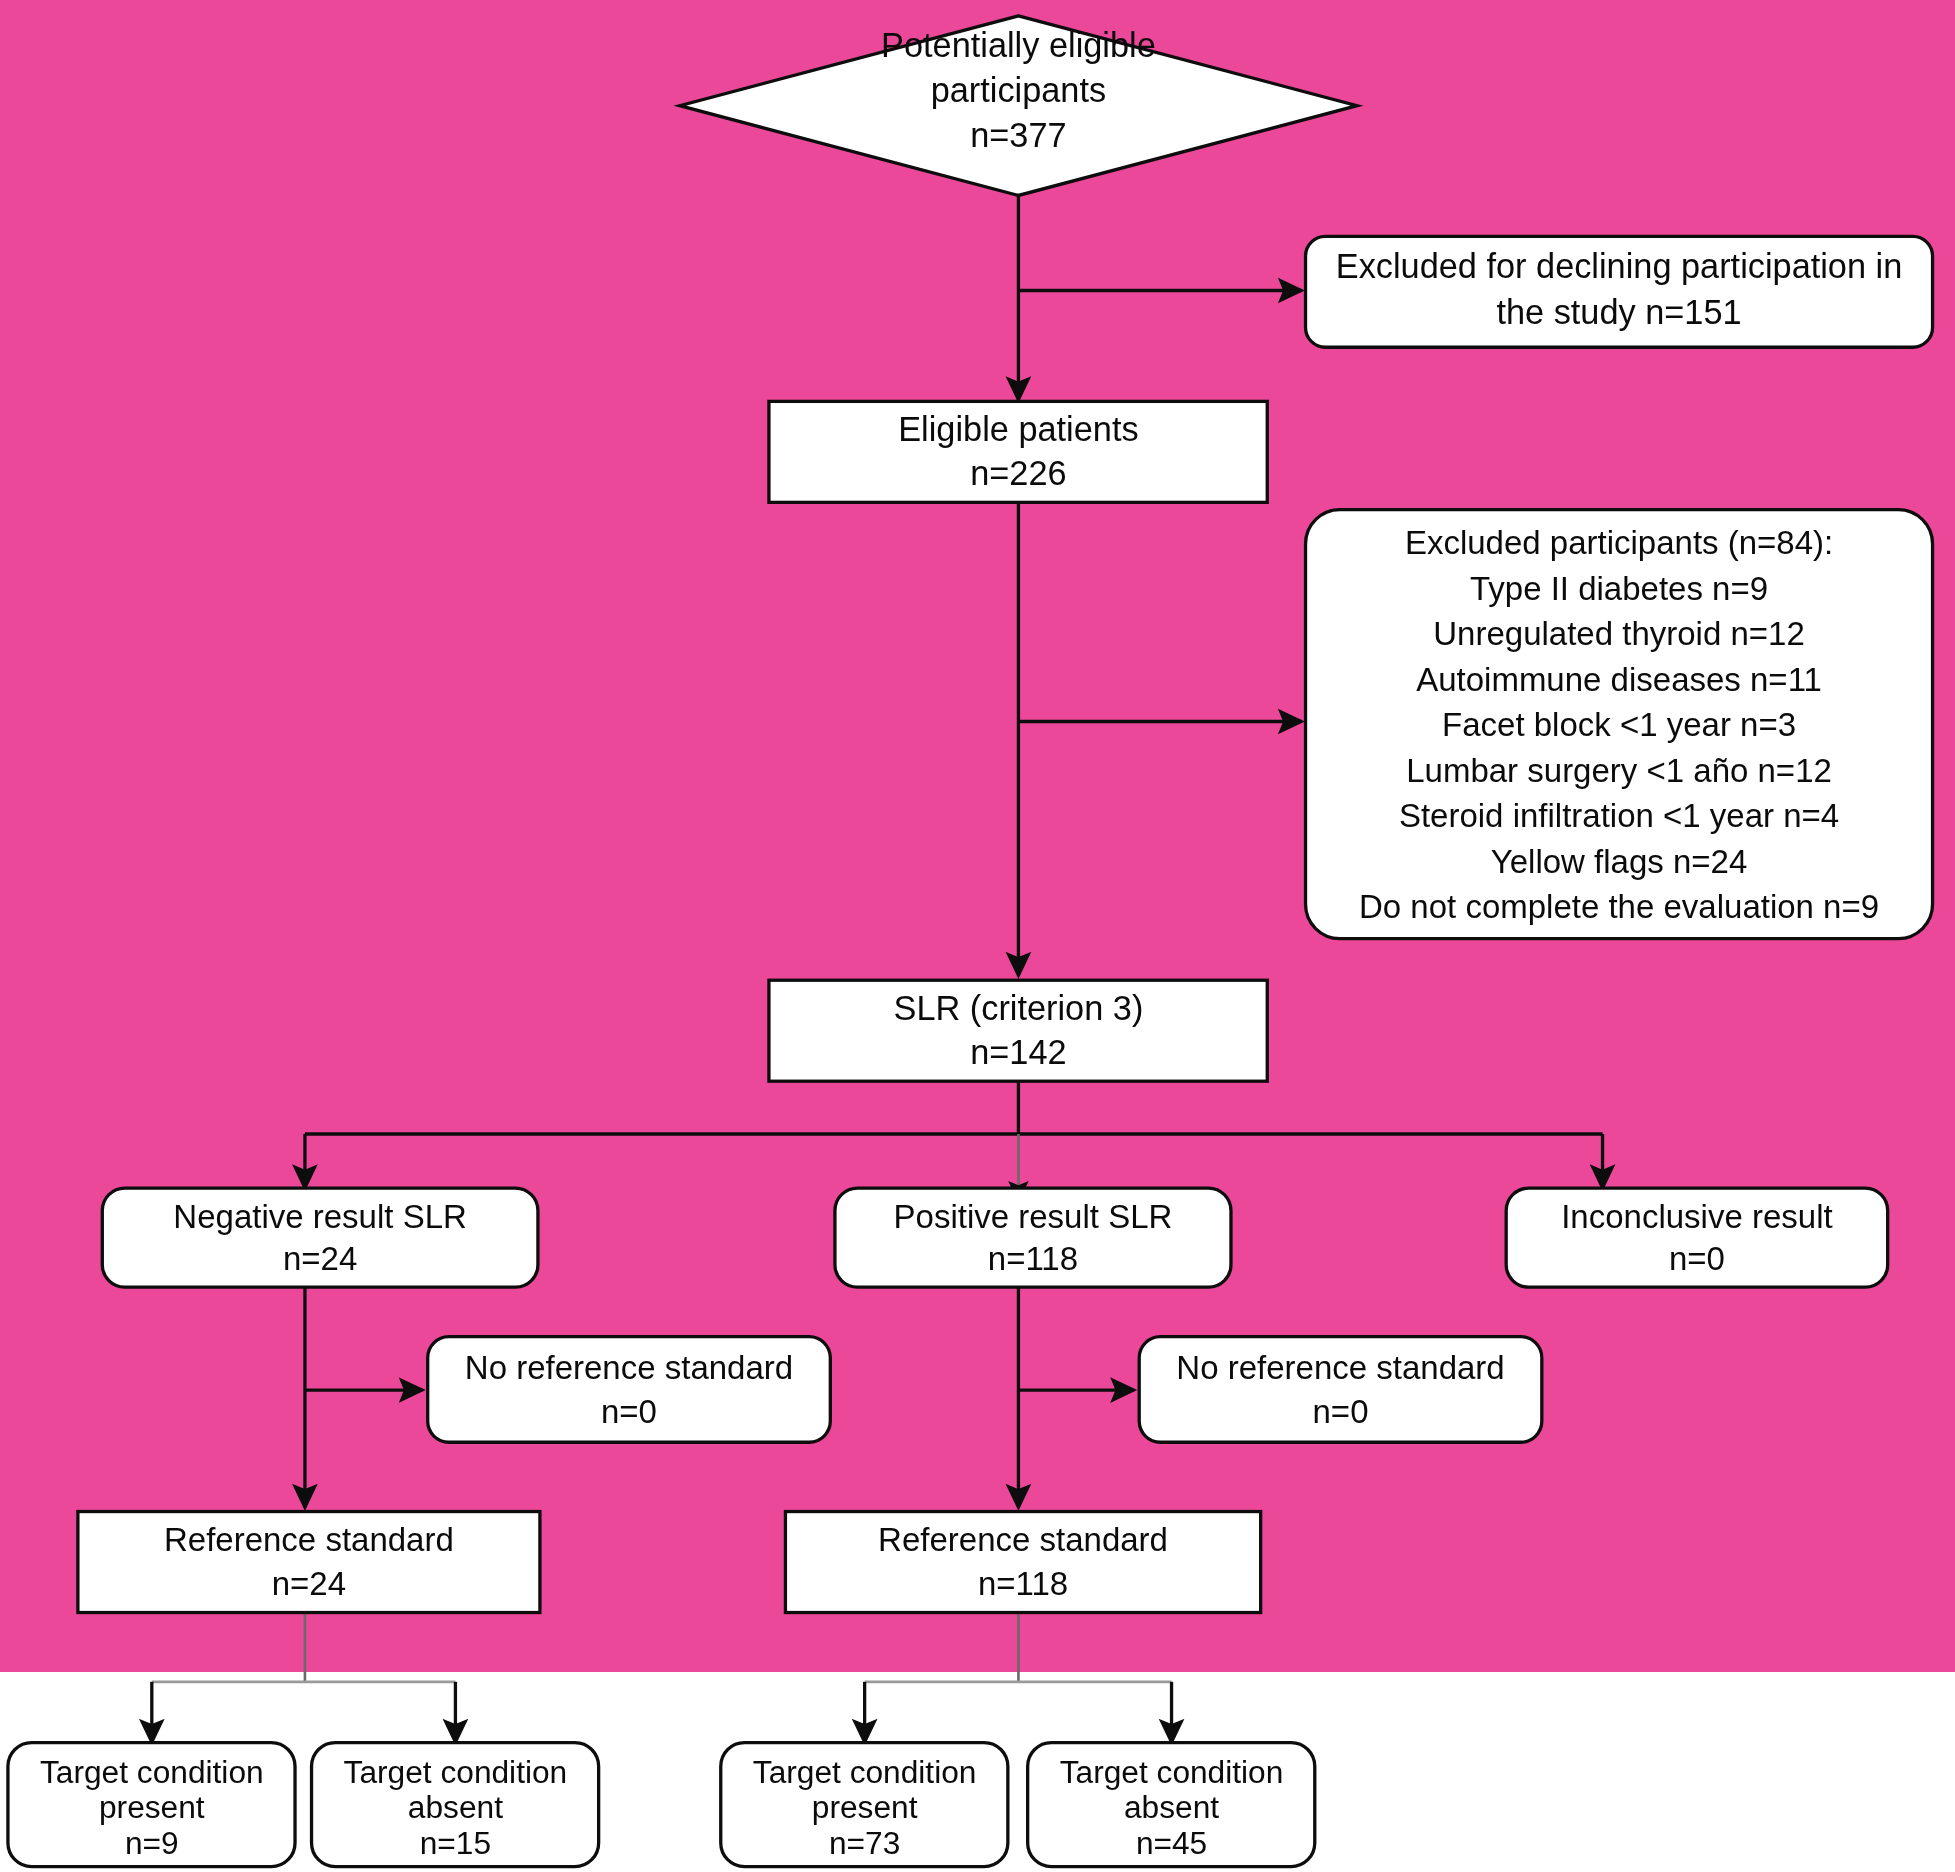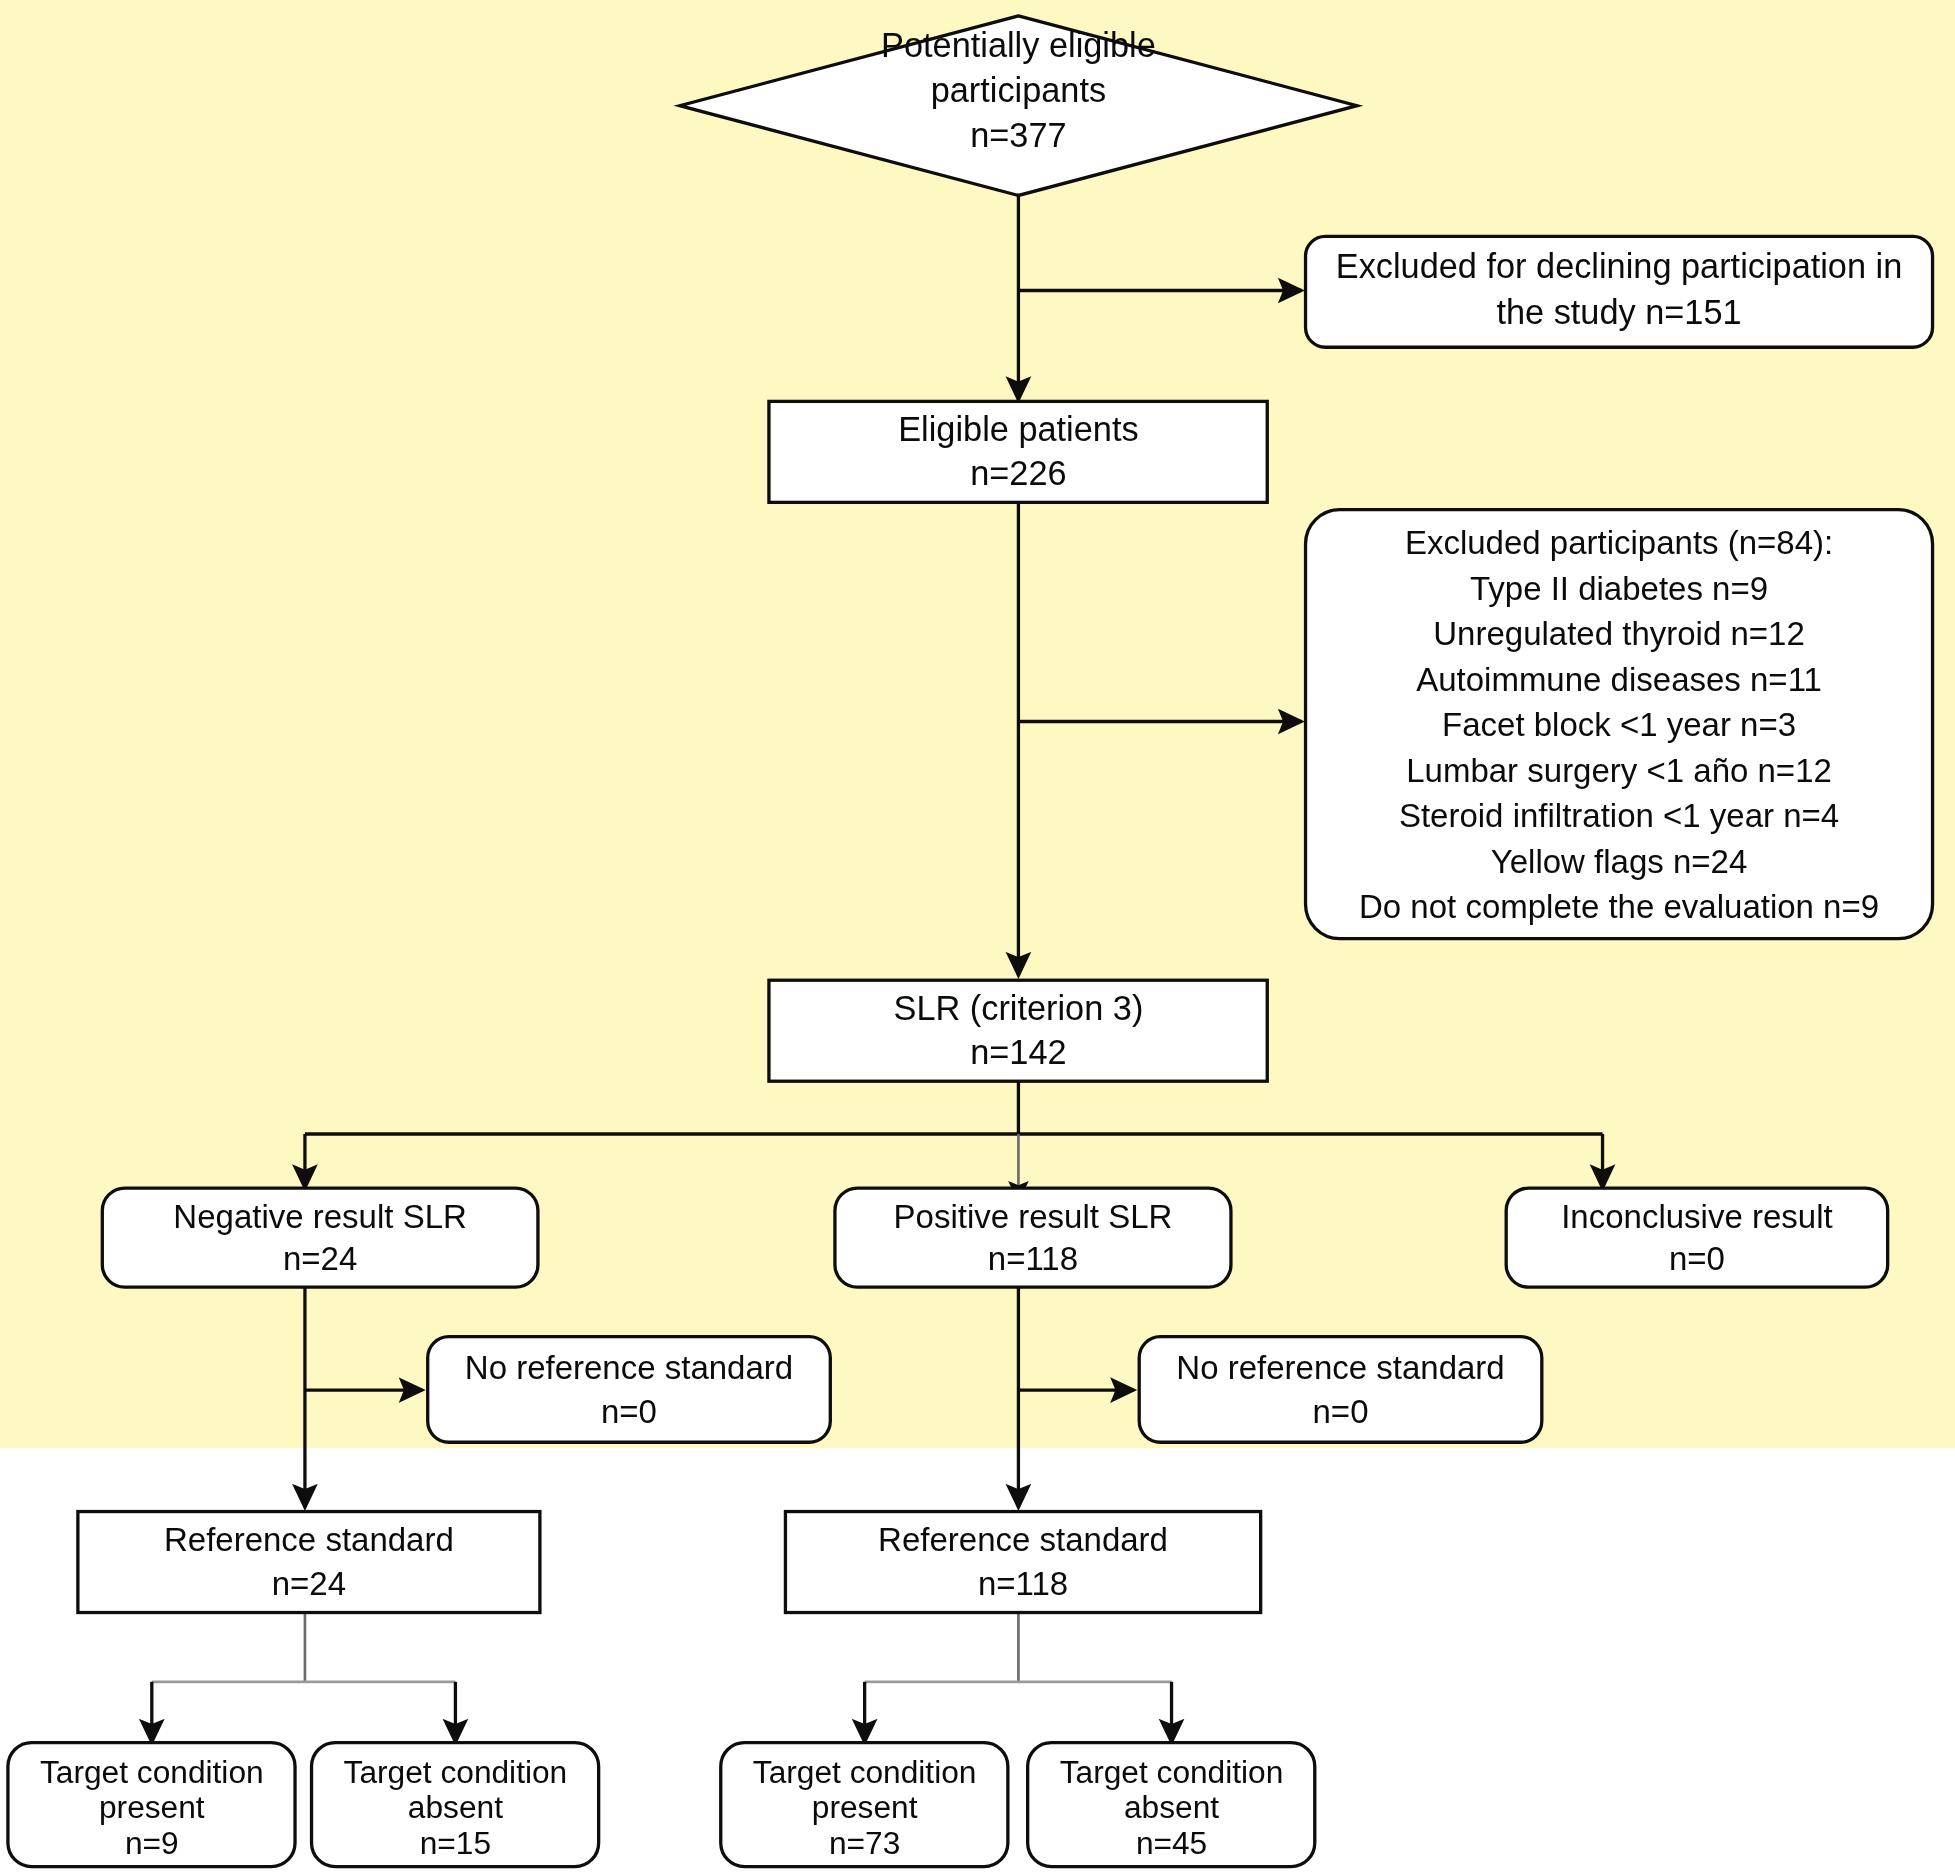--- a/index.html
+++ b/index.html
@@ -9,22 +9,22 @@
   }
   body {
     width: 1955px;
     height: 1872px;
     font-family: "Liberation Sans", sans-serif;
     overflow: hidden;
   }
   #flow-root {
     position: relative;
     width: 1955px;
-    height: 1448px;
-    background: #fef9c3;
+    height: 1672px;
+    background: #ec4899;
   }
   svg#flow-svg {
     position: absolute;
     top: 0;
     left: 0;
     width: 1955px;
     height: 1872px;
     display: block;
   }
   .node-shape {

